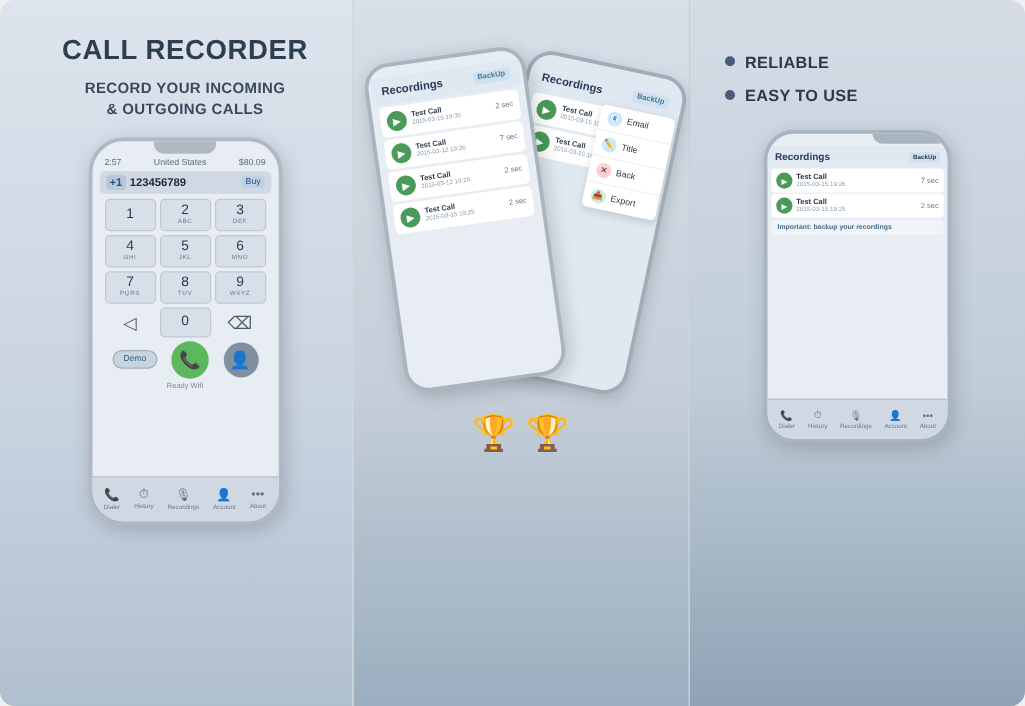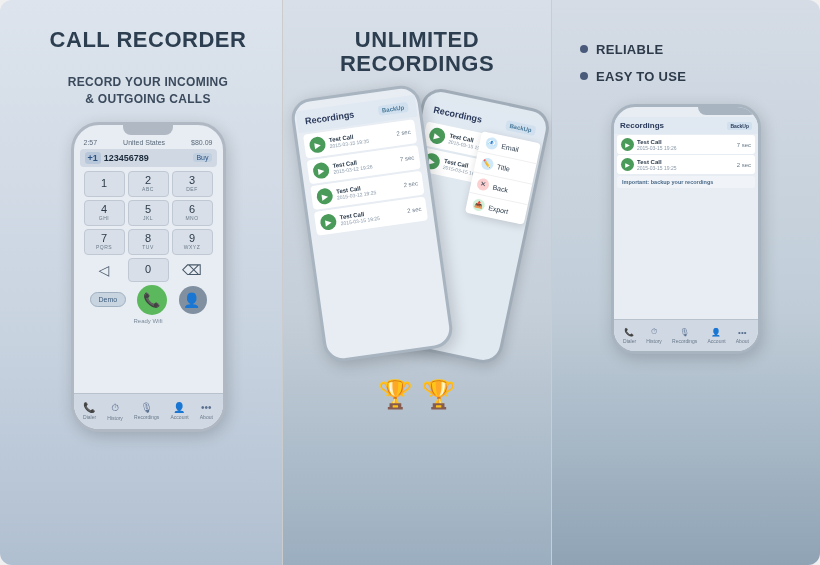--- a/index.html
+++ b/index.html
@@ -55,21 +55,21 @@
       text-align: center;
       letter-spacing: 0.5px;
       line-height: 1.1;
     }
 
     .panel-subtitle {
       font-size: 12px;
       font-weight: 700;
       color: #3a4a5c;
       text-align: center;
-      margin-top: 22px;
+      margin-top: 10px;
       letter-spacing: 0.3px;
       line-height: 1.4;
     }
 
     
     .phone-mockup-1 {
       width: 155px;
       height: 310px;
       background: #e8edf3;
       border-radius: 28px;
@@ -624,21 +624,20 @@
         </div>
         <div class="bottom-tab">
           <span class="bottom-tab-icon">•••</span>
           <span class="bottom-tab-label">About</span>
         </div>
       </div>
     </div>
   </div>
 
   <div class="panel panel-2">
-    <div class="panel-title">UNLIMITED<br>RECORDINGS</div>
 
     <div class="recordings-mockup-container">
 
       <div class="phone-angled-back">
         <div style="padding: 8px 2px 2px;">
           <div class="recordings-header">
             <span>Recordings</span>
             <span class="rec-backup">BackUp</span>
           </div>
 

